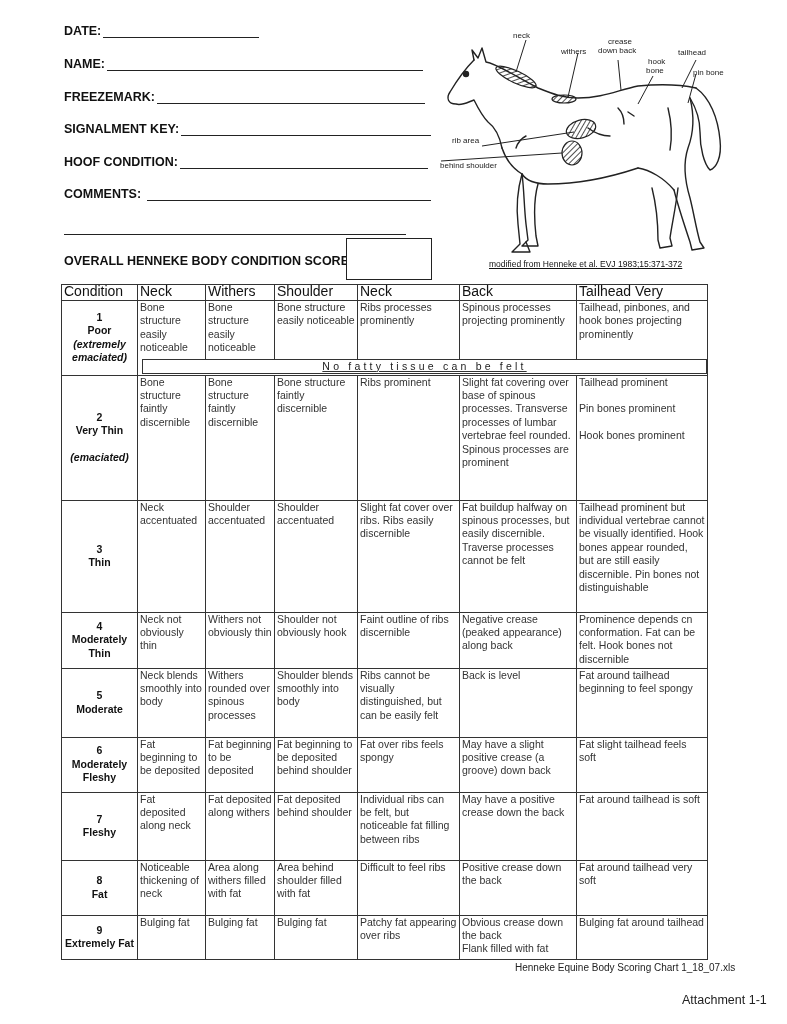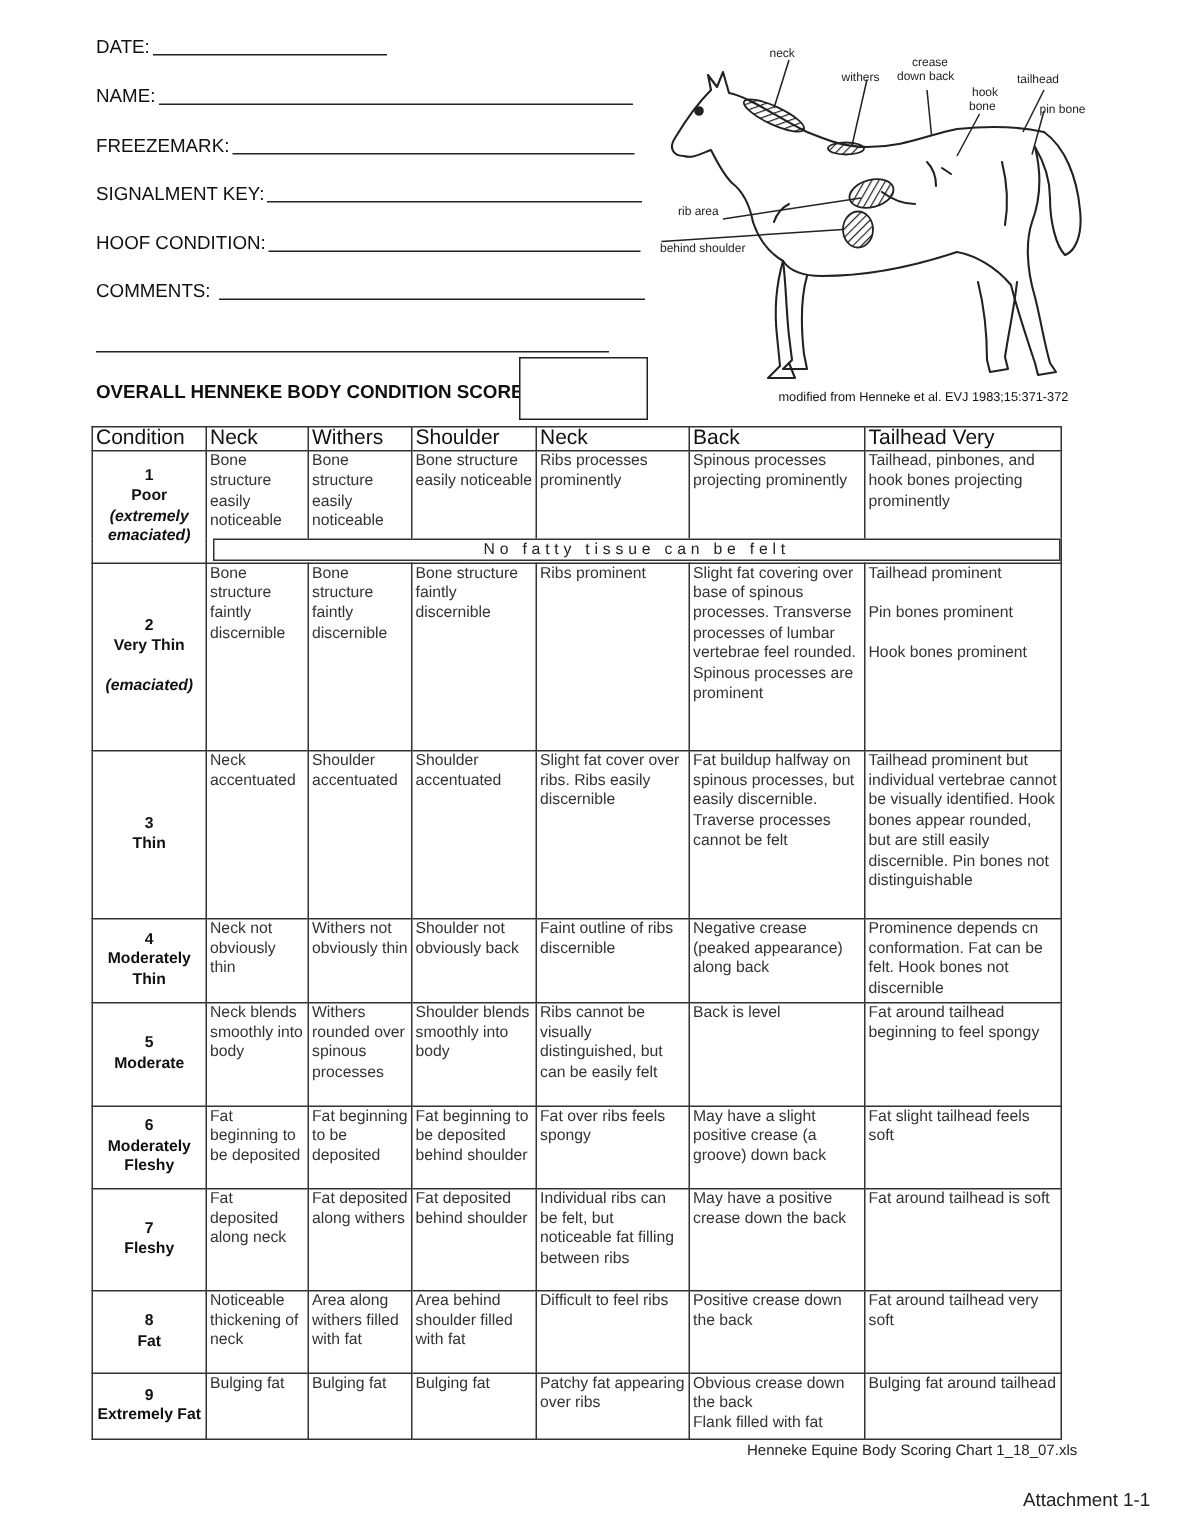--- a/index.html
+++ b/index.html
@@ -1,35 +1,35 @@
 <!DOCTYPE html>
 <html><head>
 <meta charset="utf-8">
 <style>
   html, body { margin: 0; padding: 0; background: #ffffff; }
   body { width: 787px; height: 1024px; position: relative; overflow: hidden;
          font-family: "Liberation Sans", sans-serif; color: #111; }
-  .field { position: absolute; left: 64px; font-weight: normal; font-size: 12.5px; display: flex; }
+  .field { position: absolute; left: 64px; font-weight: bold; font-size: 12.5px; display: flex; align-items: flex-end; }
   .field .line { border-bottom: 1px solid #222; height: 12px; margin-left: 2px; }
   .blank-line { position: absolute; left: 64px; top: 234px; width: 342px; border-bottom: 1px solid #222; }
   .score-label { position: absolute; left: 64px; top: 254px; font-weight: bold; font-size: 12.5px; }
   .score-box { position: absolute; left: 346px; top: 238px; width: 86px; height: 42px; border: 1.5px solid #222; box-sizing: border-box; background: #fff; }
   .diagram { position: absolute; left: 438px; top: 28px; width: 300px; height: 245px; }
   .diagram svg { width: 100%; height: 100%; }
-  .credit { position: absolute; left: 519px; top: 259px; font-size: 8.5px; }
+  .credit { position: absolute; left: 489px; top: 259px; font-size: 8.5px; text-decoration: underline; }
 
   table.chart { position: absolute; left: 61px; top: 284px; border-collapse: collapse; width: 646px; table-layout: fixed; }
   table.chart th, table.chart td { border: 1.5px solid #333; font-size: 10.5px; line-height: 13.4px; vertical-align: top; padding: 0 2px; text-align: left; color: #333; }
   table.chart th { font-weight: normal; font-size: 14px; height: 15px; color: #111; }
   table.chart td.cond { text-align: center; vertical-align: middle; font-weight: bold; color: #111; font-size: 10.5px; }
   .cond .sub { font-style: italic; }
   .cond .gap { display: block; height: 13px; }
-  .no-fat-row td { height: 10px; }
+  .no-fat-row td { height: 10px; text-decoration: underline; }
   .nofat { border: 1.5px solid #333; margin: 0 0 1px 4px; font-size: 10.5px; letter-spacing: 3.2px; text-align: center; height: 13px; line-height: 13px; color: #222; }
-  .footer-file { position: absolute; left: 498px; top: 962px; font-size: 10px; color: #222; }
+  .footer-file { position: absolute; left: 515px; top: 962px; font-size: 10px; color: #222; }
   .attach { position: absolute; left: 682px; top: 993px; font-size: 12.5px; color: #222; }
 </style>
 </head>
 <body>
 
 <div class="field" style="top:24px">
   <span>DATE:</span>
   <span class="line" style="width:156px"></span>
 </div>
 <div class="field" style="top:57px">
@@ -195,21 +195,21 @@
       <td>Tailhead prominent but individual vertebrae cannot be visually identified. Hook bones appear rounded, but are still easily discernible. Pin bones not distinguishable</td>
     </tr>
 
     <tr style="height:56px">
       <td class="cond">
         <span>4</span><br>
         <span>Moderately Thin</span>
       </td>
       <td>Neck not obviously thin</td>
       <td>Withers not obviously thin</td>
-      <td>Shoulder not obviously back</td>
+      <td>Shoulder not obviously hook</td>
       <td>Faint outline of ribs discernible</td>
       <td>Negative crease (peaked appearance) along back</td>
       <td>Prominence depends cn conformation. Fat can be felt. Hook bones not discernible</td>
     </tr>
 
     <tr style="height:69px">
       <td class="cond">
         <span>5</span><br>
         <span>Moderate</span>
       </td>

